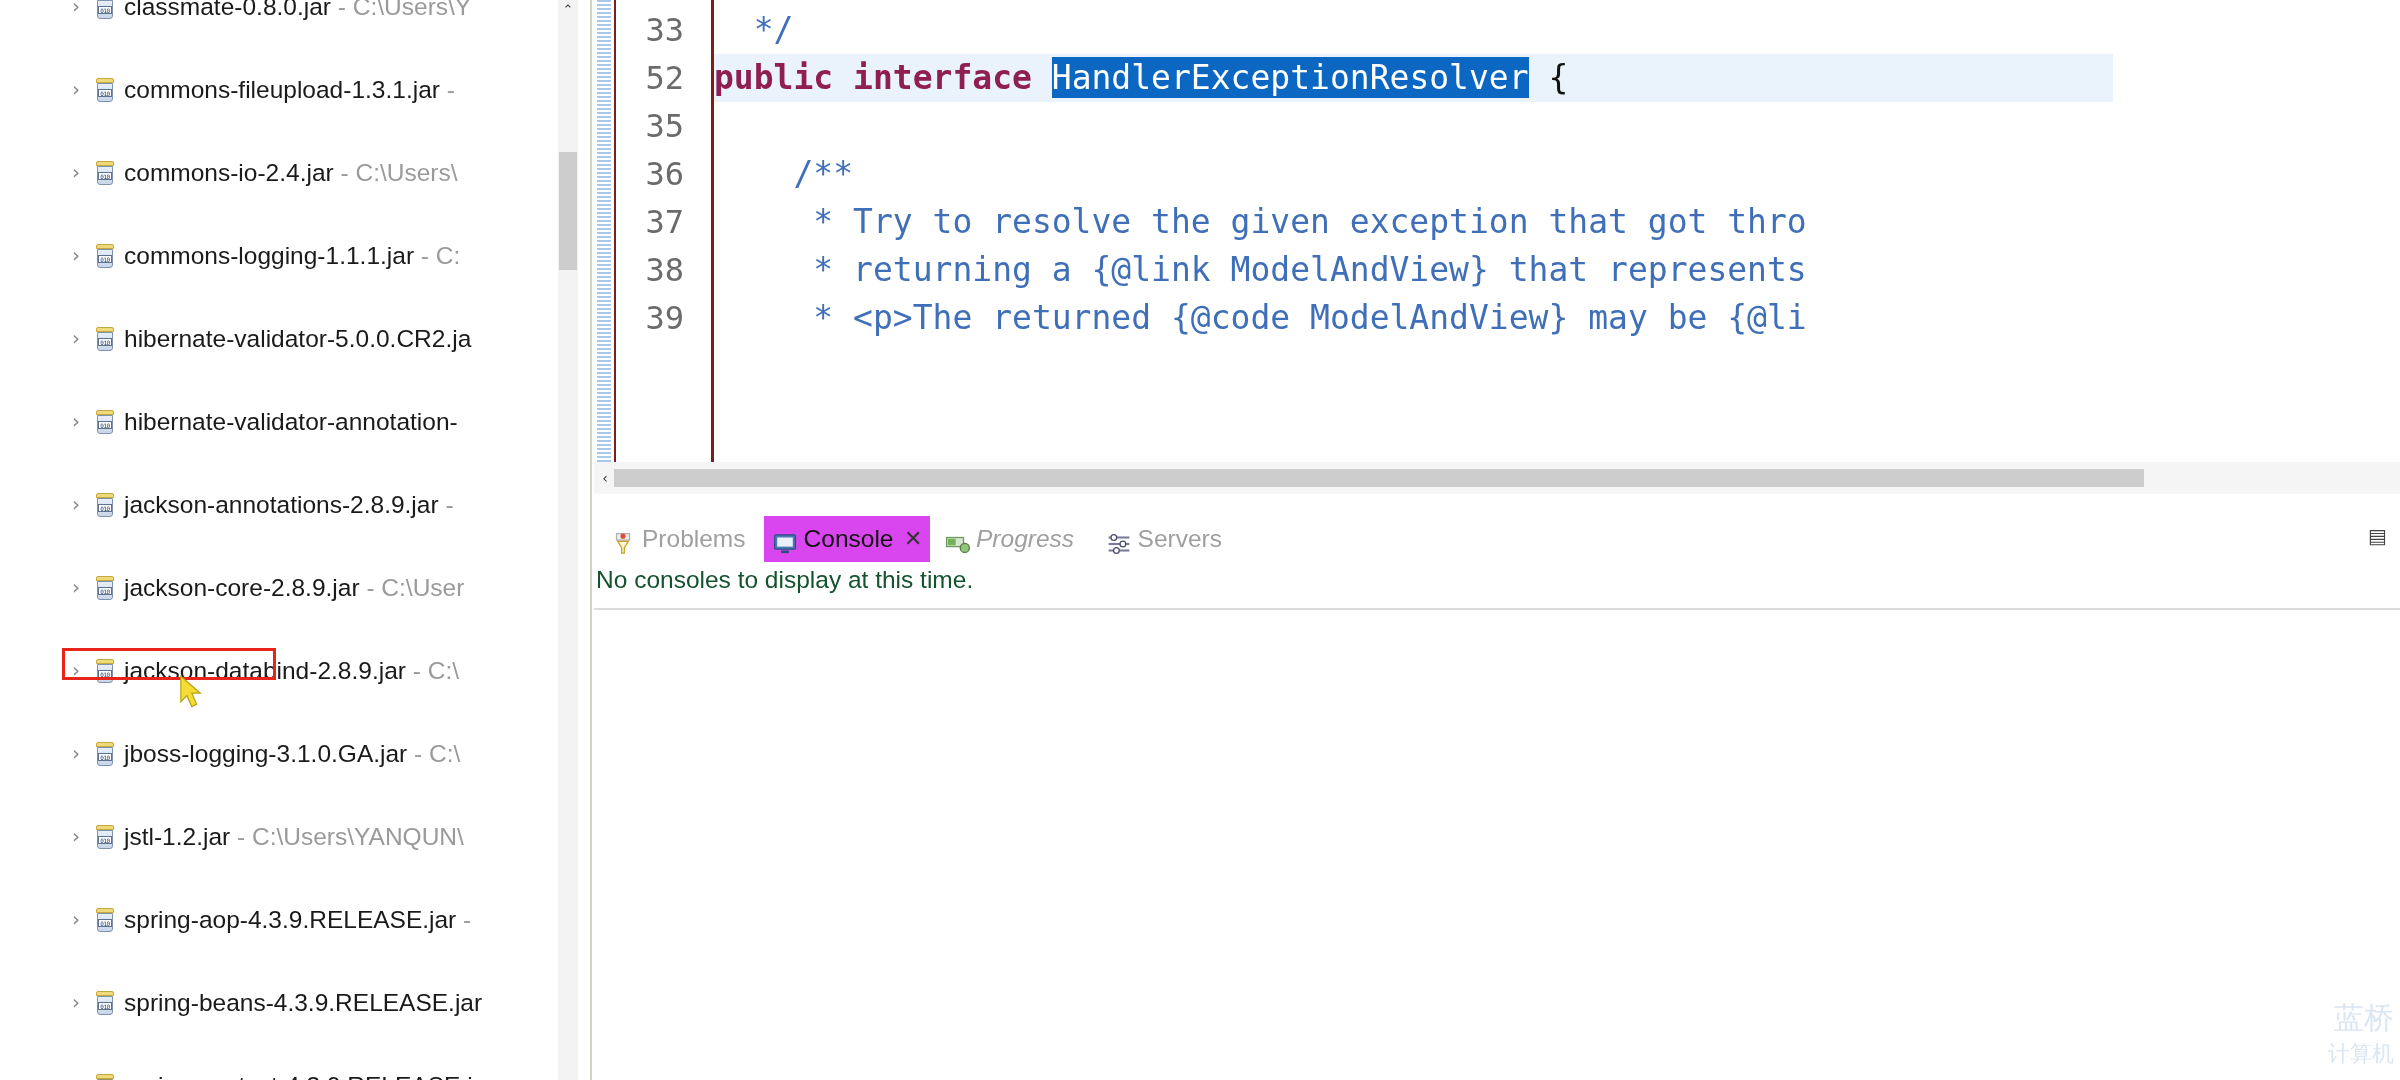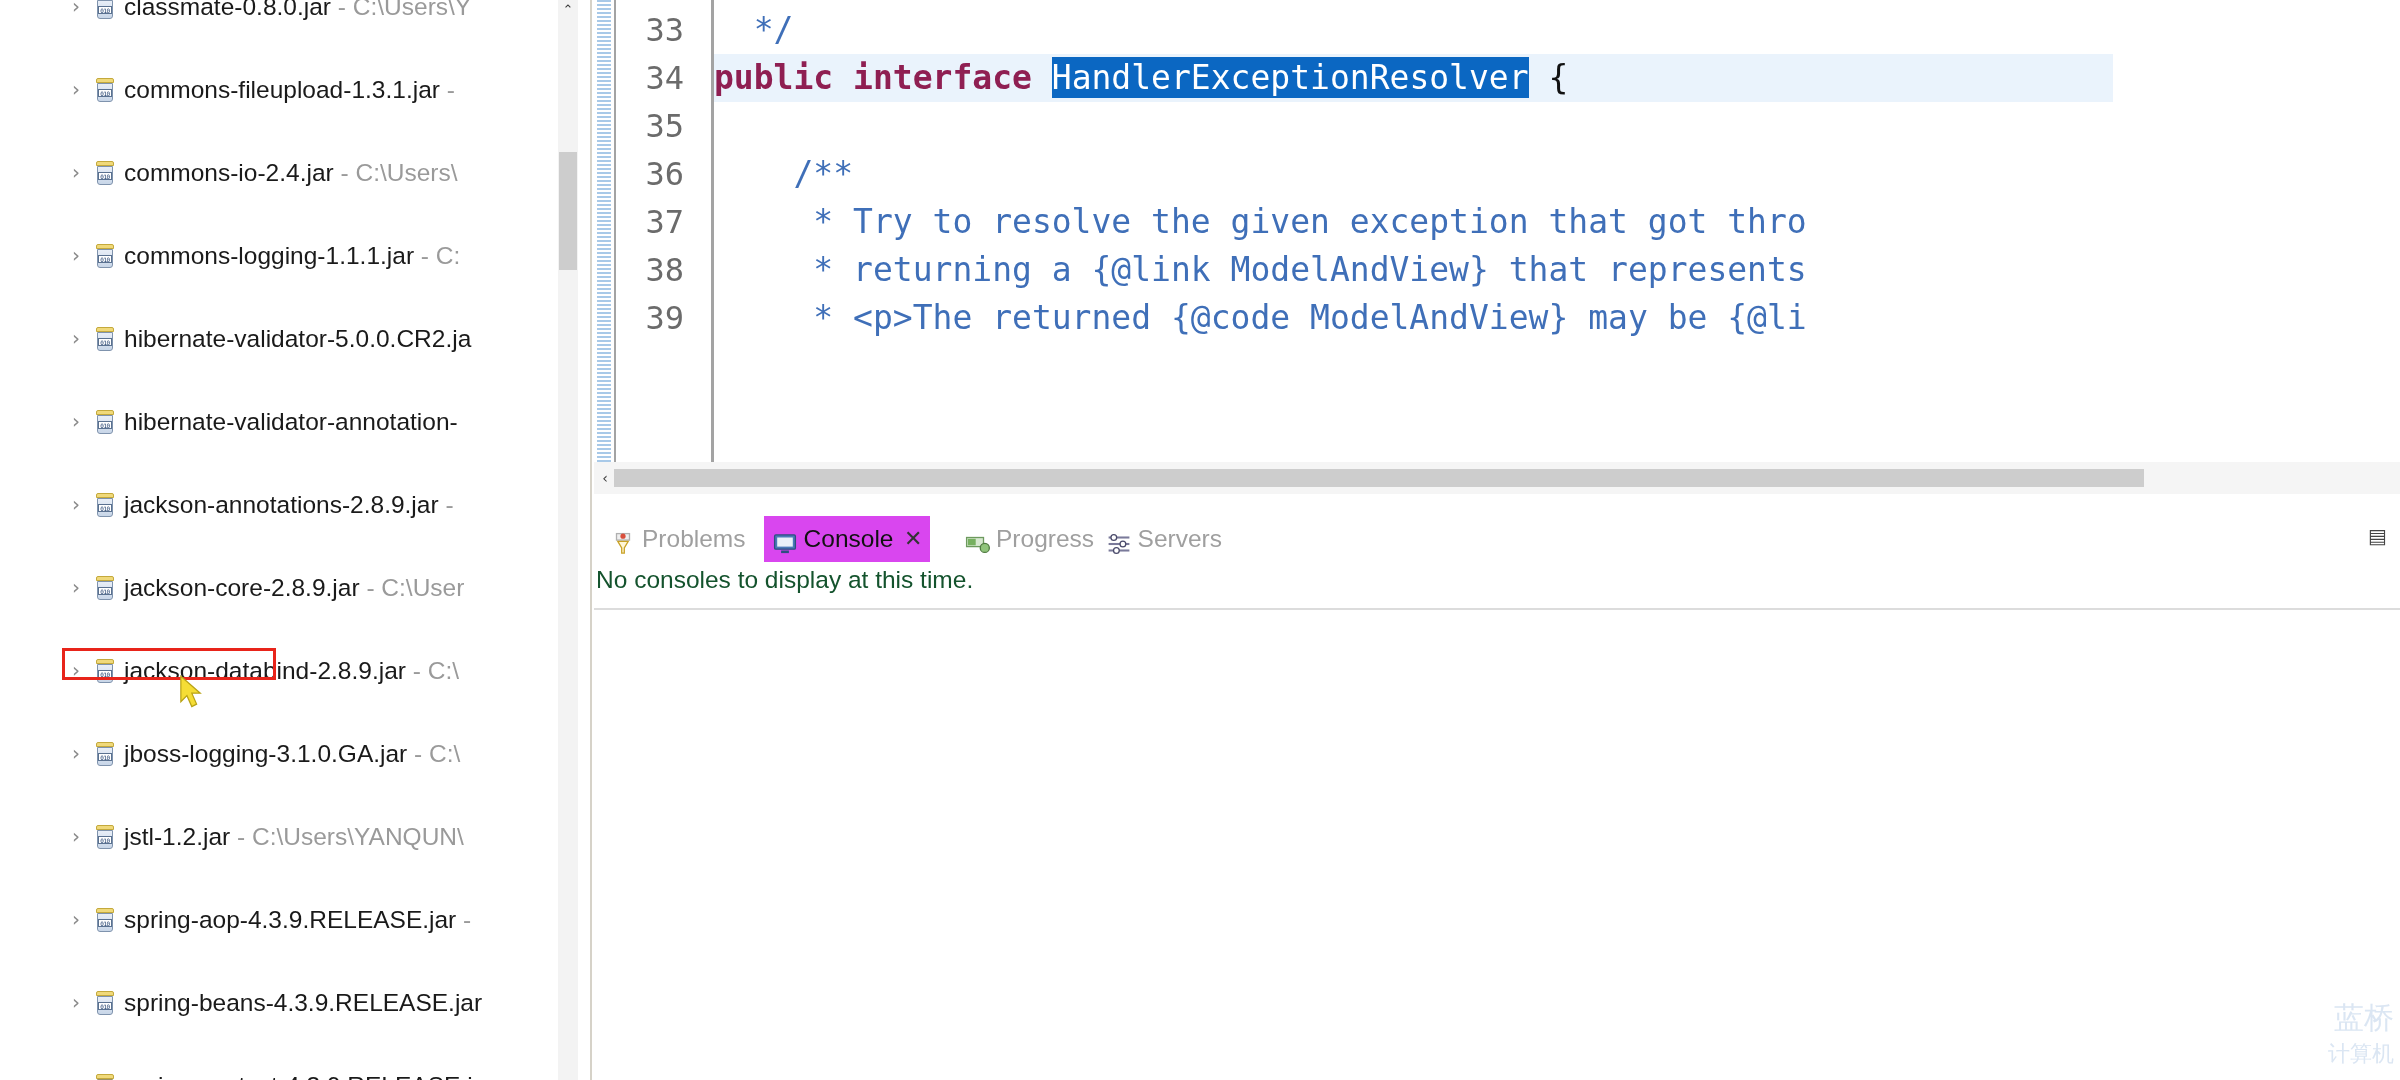--- a/index.html
+++ b/index.html
@@ -133,21 +133,21 @@
     left: 590px; top: 0;
     width: 2px; height: 1080px;
     background: #d6d2c8;
   }
 
   
   #editor {
     position: absolute;
     left: 594px; top: 0;
     width: 1806px; height: 494px;
-    background: #a3a3a3;
+    background: #7f1d1d;
     overflow: hidden;
   }
   #annot-ruler {
     position: absolute;
     left: 0; top: 0;
     width: 20px; height: 462px;
     background: #ffffff;
   }
   #annot-mark {
     position: absolute;
@@ -501,21 +501,21 @@
       <path d="M2,1 L2,22 L7,17 L11,26 L15,24 L11,15 L18,15 Z" fill="#f5dd35" stroke="#b9a315" stroke-width="1"></path>
     </svg>
   </div>
 
   <div id="editor">
     <div id="annot-ruler">
       <div id="annot-mark"></div>
     </div>
     <div id="line-ruler">
         <div class="ln" style="top: 6px;">33</div>
-        <div class="ln" style="top: 54px;">34</div>
+        <div class="ln" style="top: 54px;">52</div>
         <div class="ln" style="top: 102px;">35</div>
         <div class="ln" style="top: 150px;">36</div>
         <div class="fold" style="top: 150px;">⊖</div>
         <div class="ln" style="top: 198px;">37</div>
         <div class="ln" style="top: 246px;">38</div>
         <div class="ln" style="top: 294px;">39</div>
       </div>
     <div id="code-area">
         <div class="cl" style="top: 6px;"><span class="plain">  </span><span class="cmt">*/</span></div>
         <div class="cl hl" style="top: 54px;"><span class="kw">public interface </span><span class="selword">HandlerExceptionResolver</span><span class="plain"> {</span></div>
@@ -544,21 +544,21 @@
         </div>
         <div class="tab active" style="left: 169.6px; width: 166.4px;">
           <span class="tabicon"><svg viewBox="0 0 20 20">
               <rect x="2" y="3" width="16" height="11" rx="1" fill="#4a79b8" stroke="#2c4f80"></rect>
               <rect x="4" y="5" width="12" height="7" fill="#e9f0f9"></rect>
               <rect x="7" y="15" width="6" height="2" fill="#2c4f80"></rect>
             </svg></span>
           <span class="tabtext">Console</span>
           <span class="tabclose" style="left: 140.4px;">✕</span>
         </div>
-        <div class="tab" style="left: 362px; width: 155.6px;">
+        <div class="tab" style="left: 342px; width: 155.6px; font-style: italic;">
           <span class="tabicon"><svg viewBox="0 0 20 20">
               <rect x="2" y="5" width="13" height="7" fill="#d7e8d0" stroke="#6d9a5e"></rect>
               <rect x="3" y="6" width="6" height="5" fill="#76b05f"></rect>
               <circle cx="16" cy="13" r="3.5" fill="#8fc47a" stroke="#4f7a40"></circle>
             </svg></span>
           <span class="tabtext">Progress</span>
         </div>
         <div class="tab" style="left: 503.6px; width: 142.4px;">
           <span class="tabicon"><svg viewBox="0 0 20 20">
               <line x1="2" y1="5" x2="18" y2="5" stroke="#7a7a9a" stroke-width="1.6"></line>

